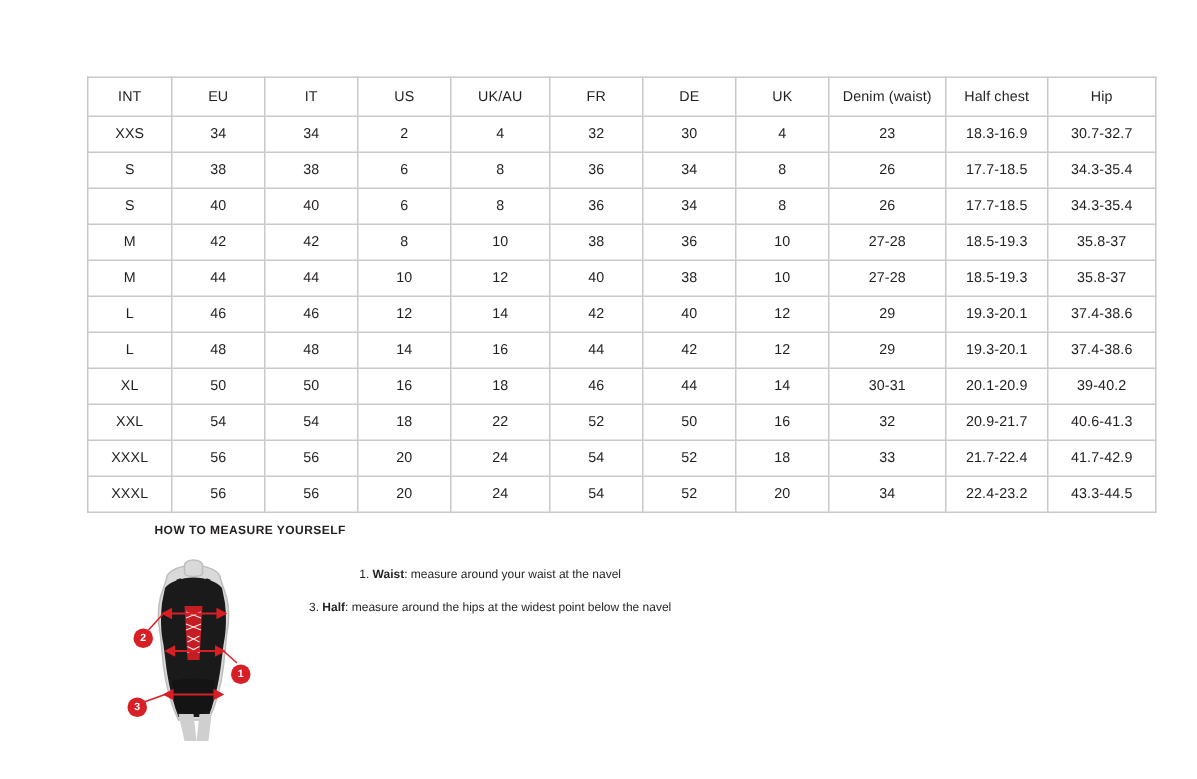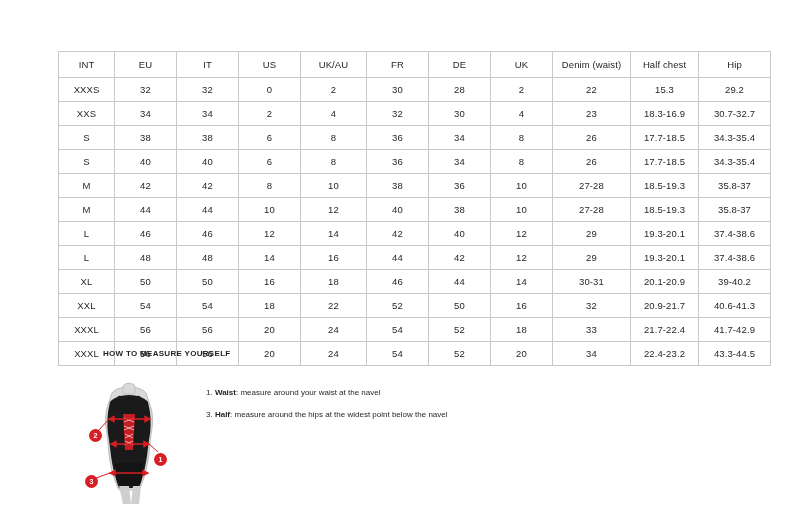--- a/index.html
+++ b/index.html
@@ -66,37 +66,38 @@
     position: absolute;
     left: 63px;
     top: 349px;
     width: 680px;
   }
   .measure-title {
     font-size: 8px;
     font-weight: bold;
     letter-spacing: 0.3px;
     color: #231f20;
-    margin-bottom: 20px;
+    margin-bottom: 10px;
     padding-left: 40px;
   }
   .measure-body {
     position: relative;
     display: flex;
     align-items: flex-start;
   }
   .figure-box {
     position: relative;
     width: 135px;
     height: 130px;
     flex: 0 0 135px;
   }
   .measure-list {
     margin-top: 10px;
     margin-left: 8px;
+    text-align: center;
   }
   .measure-item {
     font-size: 8px;
     line-height: 1.3;
     color: #231f20;
     margin-bottom: 12px;
     white-space: nowrap;
   }
   .measure-item b {
     font-weight: bold;
@@ -148,33 +149,20 @@
           <th>FR</th>
           <th>DE</th>
           <th>UK</th>
           <th>Denim (waist)</th>
           <th>Half chest</th>
           <th>Hip</th>
         </tr>
       </thead>
       <tbody>
         <tr>
-          <td>XXXS</td>
-          <td>32</td>
-          <td>32</td>
-          <td>0</td>
-          <td>2</td>
-          <td>30</td>
-          <td>28</td>
-          <td>2</td>
-          <td>22</td>
-          <td>15.3</td>
-          <td>29.2</td>
-        </tr>
-        <tr>
           <td>XXS</td>
           <td>34</td>
           <td>34</td>
           <td>2</td>
           <td>4</td>
           <td>32</td>
           <td>30</td>
           <td>4</td>
           <td>23</td>
           <td>18.3-16.9</td>

